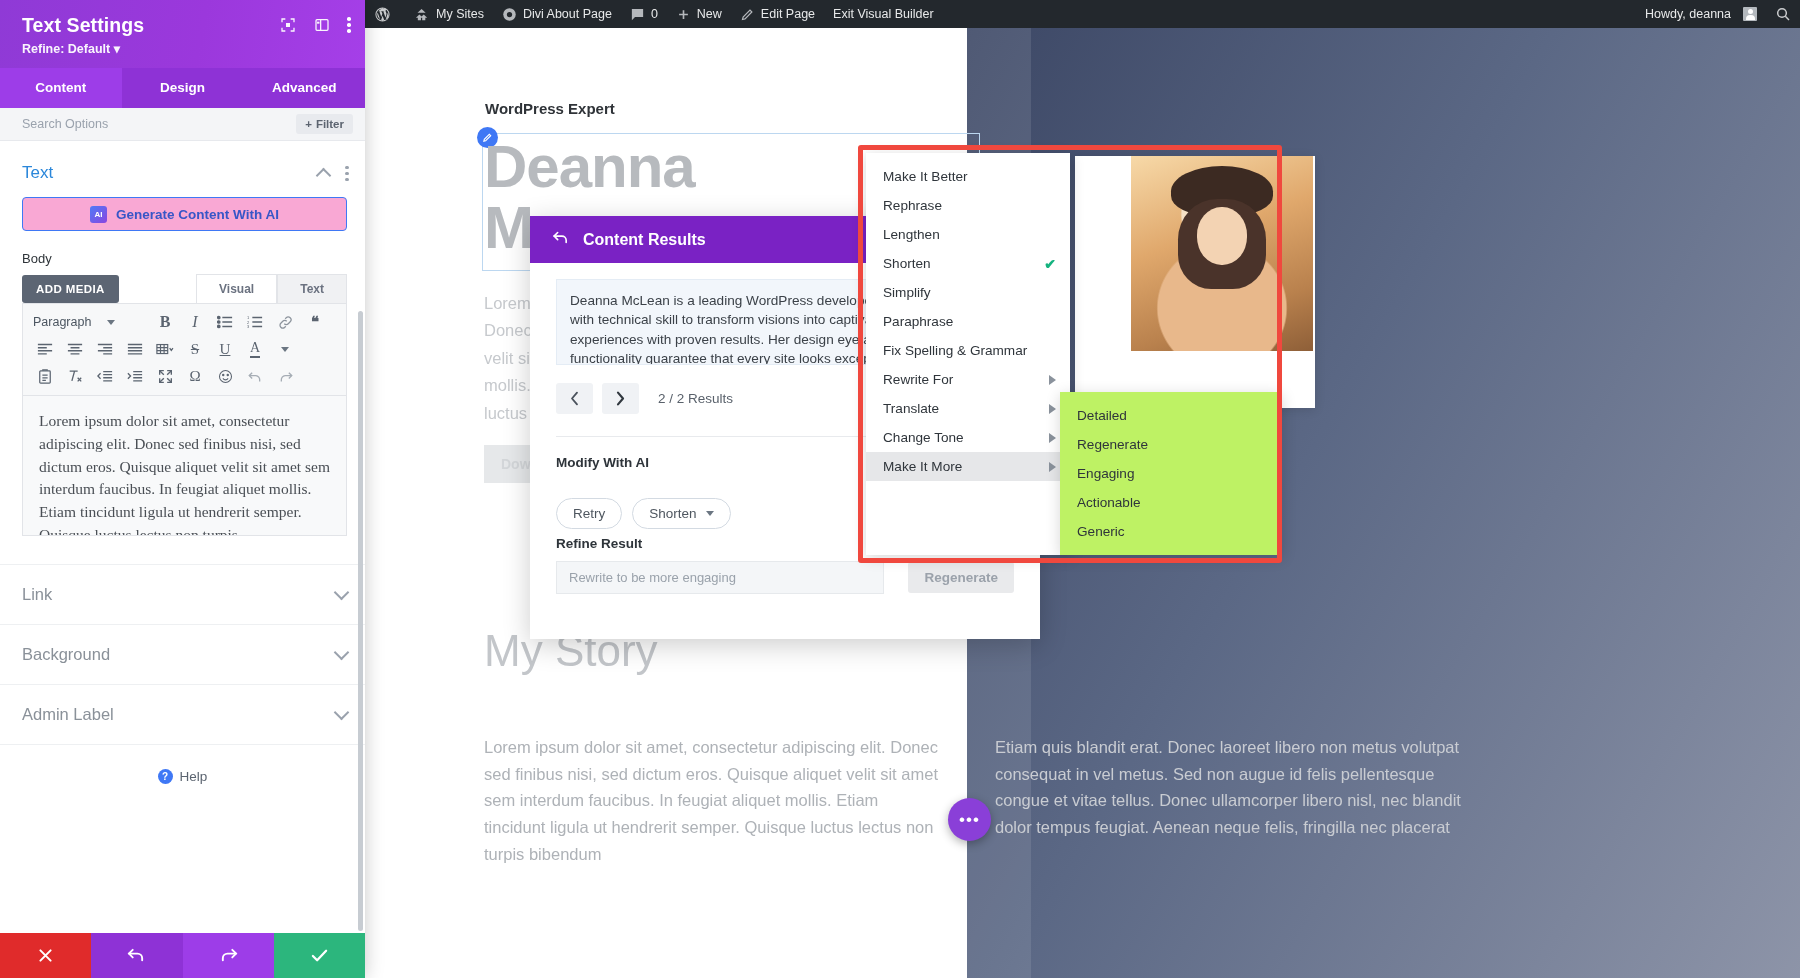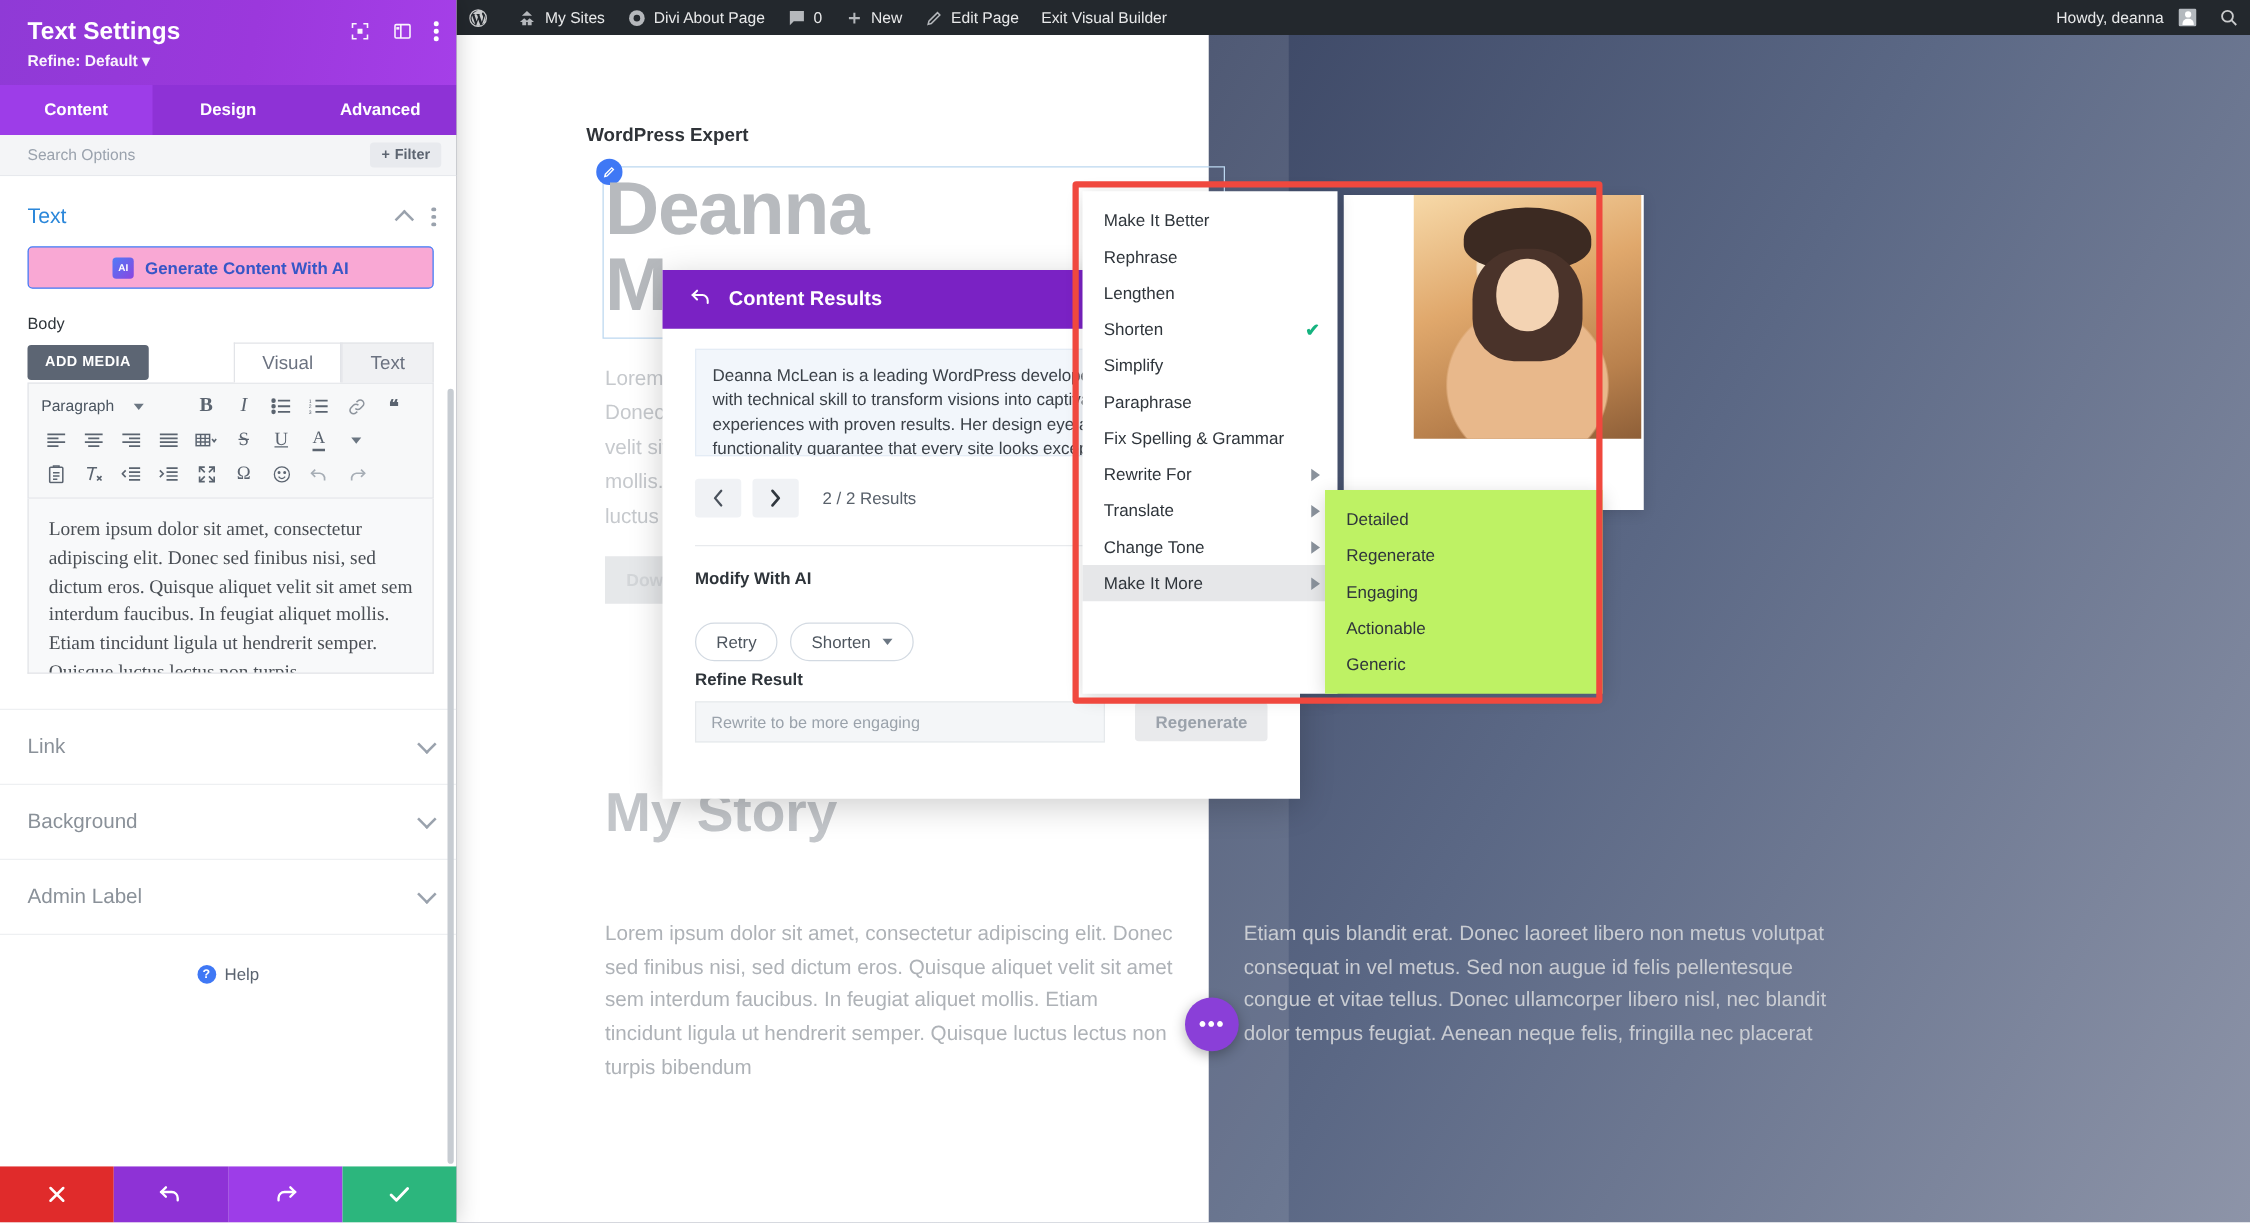--- a/index.html
+++ b/index.html
@@ -111,22 +111,22 @@
   }
 
   .field-label { font-size: 13px; color: #2e3439; padding: 20px 22px 8px; }
   .media-row { display: flex; align-items: center; padding: 0 18px 0 22px; gap: 8px; }
   .addmedia {
     background: #5c6573; color: #fff; font-size: 11.5px; font-weight: 700;
     letter-spacing: .4px; padding: 8px 14px; border-radius: 3px; cursor: pointer;
   }
   .vt-tabs { margin-left: auto; display: flex; }
   .vt {
-    padding: 7px 22px; font-size: 15px; color: #6b7280; cursor: pointer;
-    background: #f0f1f3; border: 1px solid #e2e4e8; border-bottom: none;
+    padding: 7px 22px; font-size: 12px; color: #6b7280; cursor: pointer;
+    background: #f0f1f3; border: 1px solid #e2e4e8; border-bottom: none; font-weight: bold;
   }
   .vt.active { background: #fff; }
 
   .mce-toolbar {
     margin: 0 18px 0 22px; background: #f7f8f9; border: 1px solid #e2e4e8;
     padding: 6px 8px 7px; display: flex; flex-direction: column; gap: 3px;
   }
   .mce-row { display: flex; align-items: center; gap: 2px; }
   .mce-btn {
     width: 28px; height: 24px; display: flex; align-items: center; justify-content: center;
@@ -185,21 +185,21 @@
     overflow: hidden;
   }
   .page-white {
     position: absolute; left: 0; top: 0; width: 602px; bottom: 0; background: #fff;
   }
   .page-white2 {
     position: absolute; left: 602px; top: 0; width: 64px; bottom: 0; background: #fff;
     opacity: .1;
   }
   .hero-eyebrow {
-    position: absolute; left: 104px; top: 72px;
+    position: absolute; left: 120px; top: 72px;
     font-size: 15px; font-weight: 700; color: #2f3338;
   }
   .hero-box {
     position: absolute; left: 117px; top: 105px; width: 498px; height: 138px;
     border: 1px solid #bcd7f0;
   }
   .hero-tag {
     position: absolute; left: 112px; top: 99px; width: 21px; height: 21px;
     border-radius: 50%; background: #3f78f5; color: #fff;
     display: flex; align-items: center; justify-content: center; font-size: 11px;
@@ -213,21 +213,21 @@
     position: absolute; left: 119px; top: 262px; width: 440px;
     font-size: 16.5px; line-height: 1.66; color: #c6c9cd;
   }
   .hero-btn {
     position: absolute; left: 119px; top: 417px; width: 108px; height: 38px;
     background: #e6e8ea; color: #d3d6d9; font-size: 14px; font-weight: 700;
     display: flex; align-items: center; padding-left: 17px;
   }
   .mystory {
     position: absolute; left: 119px; top: 598px;
-    font-size: 44px; font-weight: 700; color: #c3c6ca;
+    font-size: 44px; font-weight: 400; color: #c3c6ca;
   }
   .col-left {
     position: absolute; left: 119px; top: 706px; width: 455px;
     font-size: 16.5px; line-height: 1.62; color: #aeb2b7;
   }
   .col-right {
     position: absolute; left: 630px; top: 706px; width: 470px;
     font-size: 16.5px; line-height: 1.62; color: #c9ccd2;
   }
   .photo-card {

